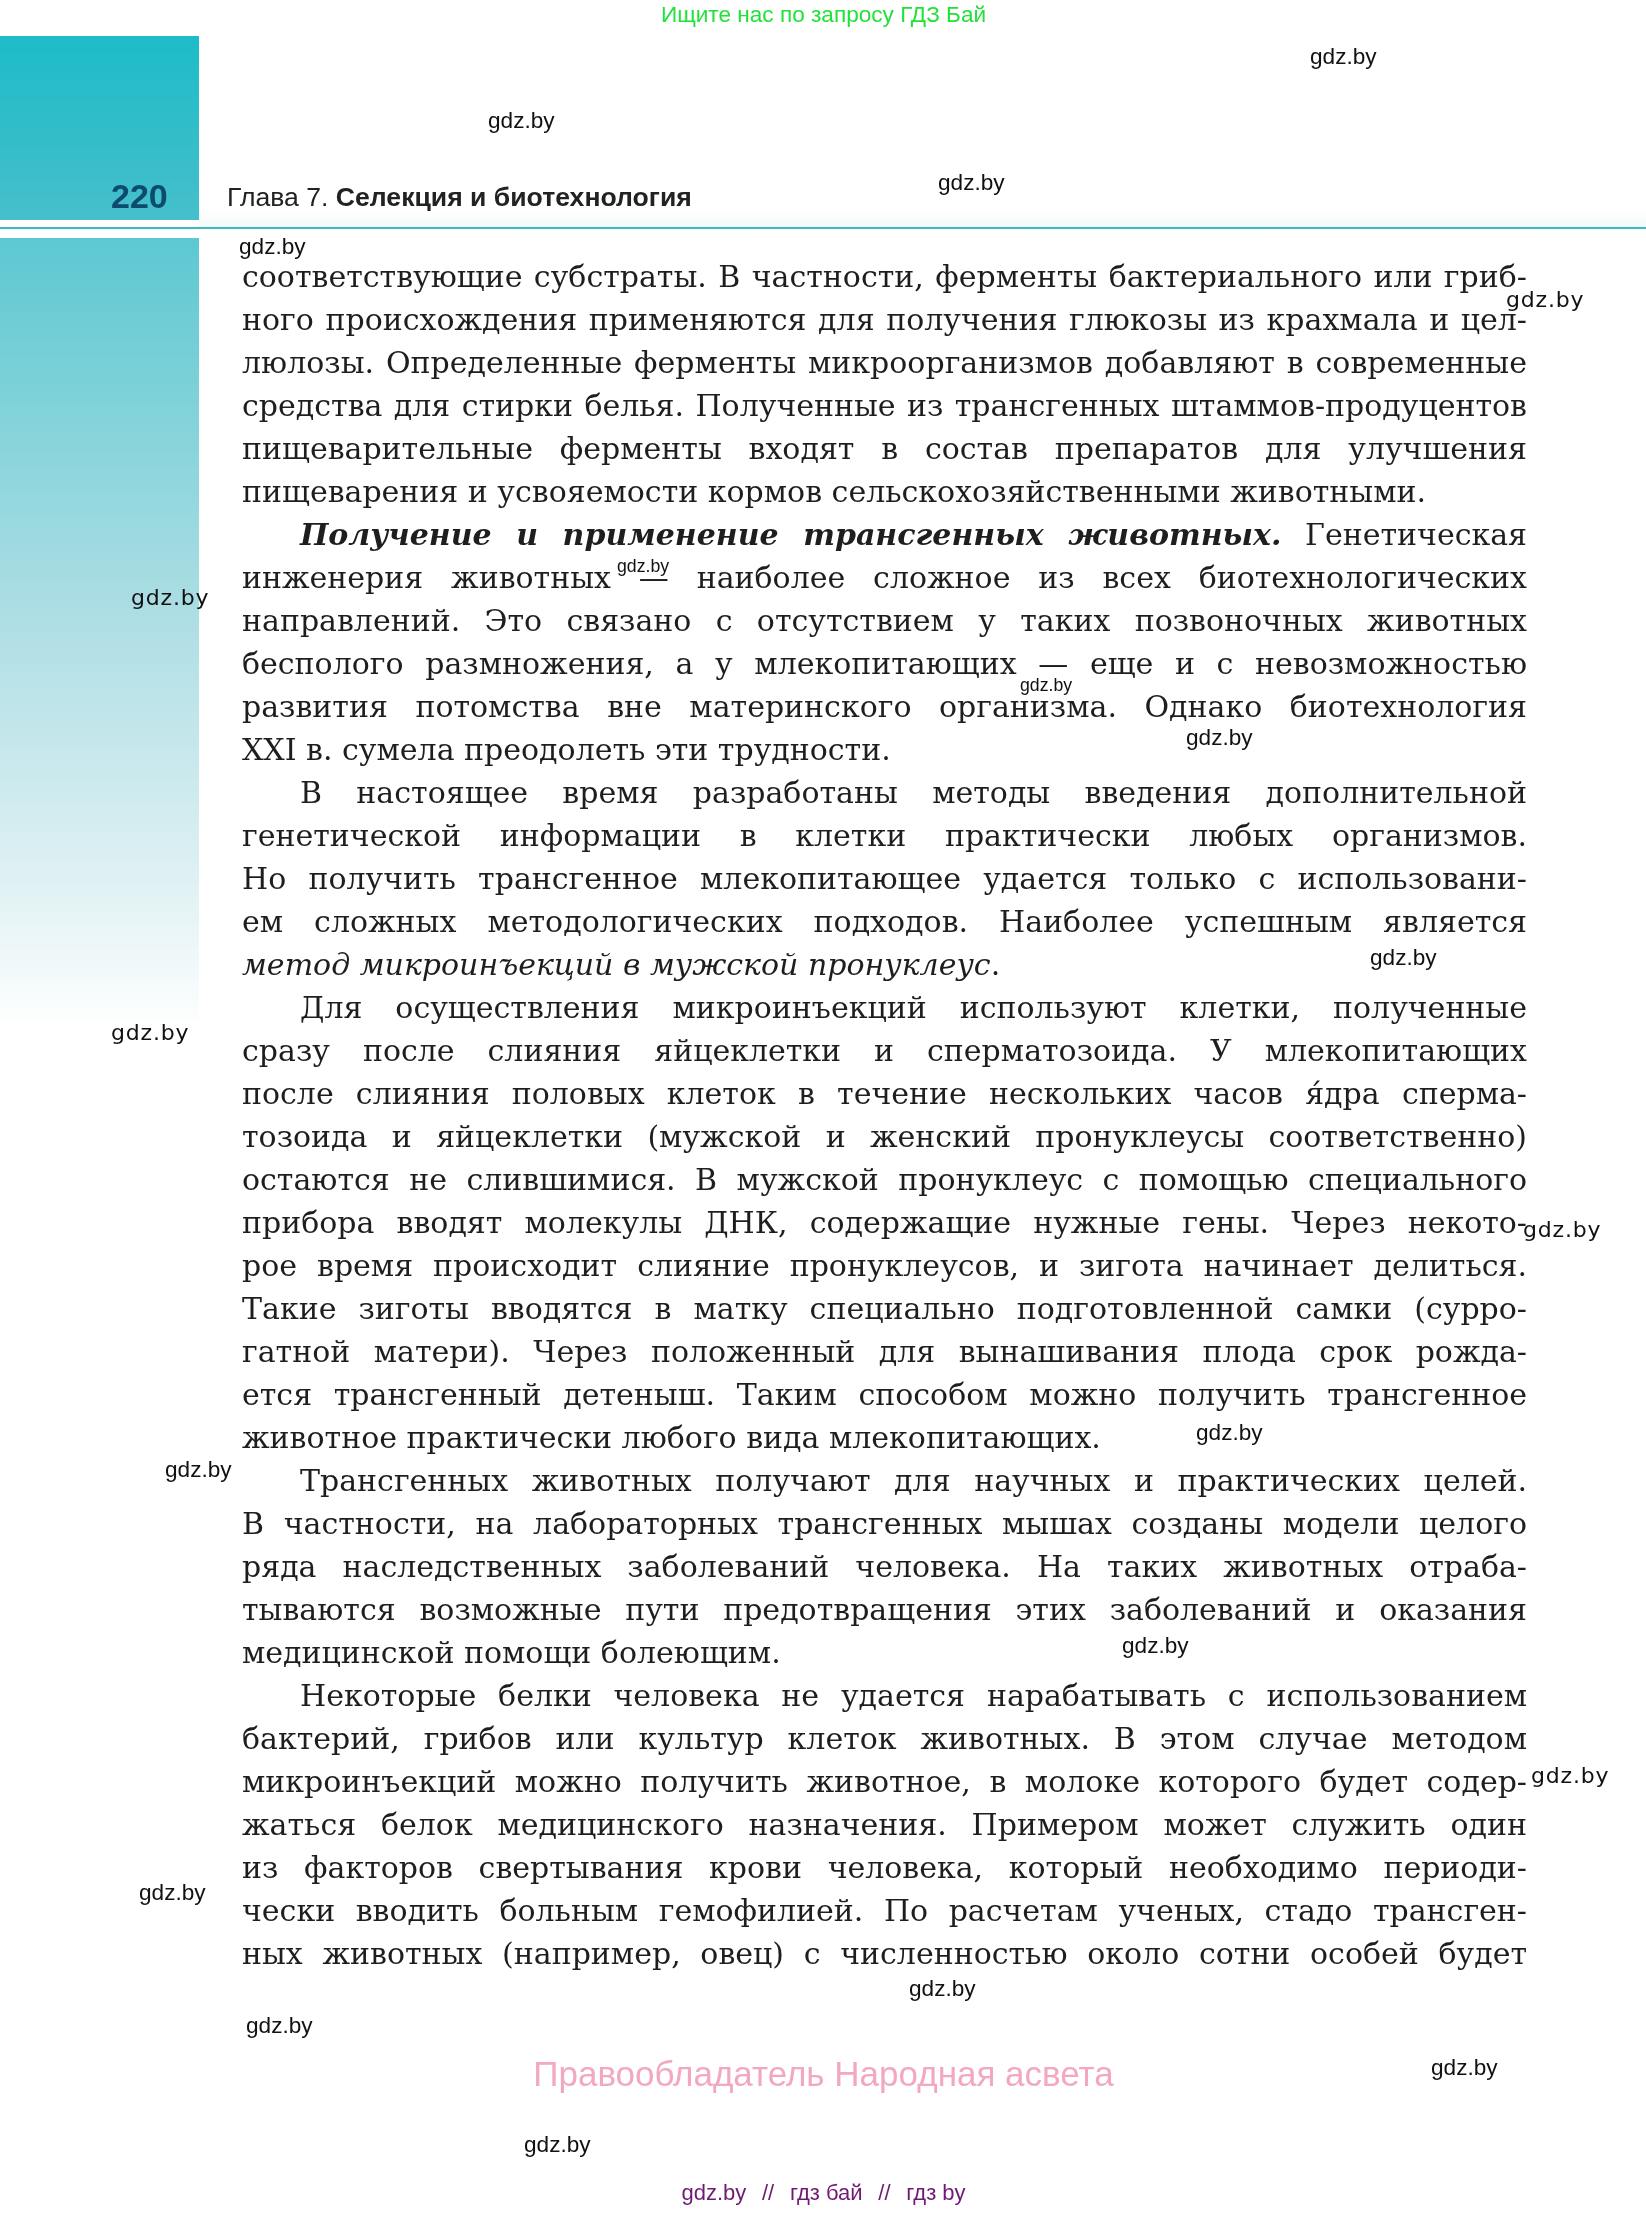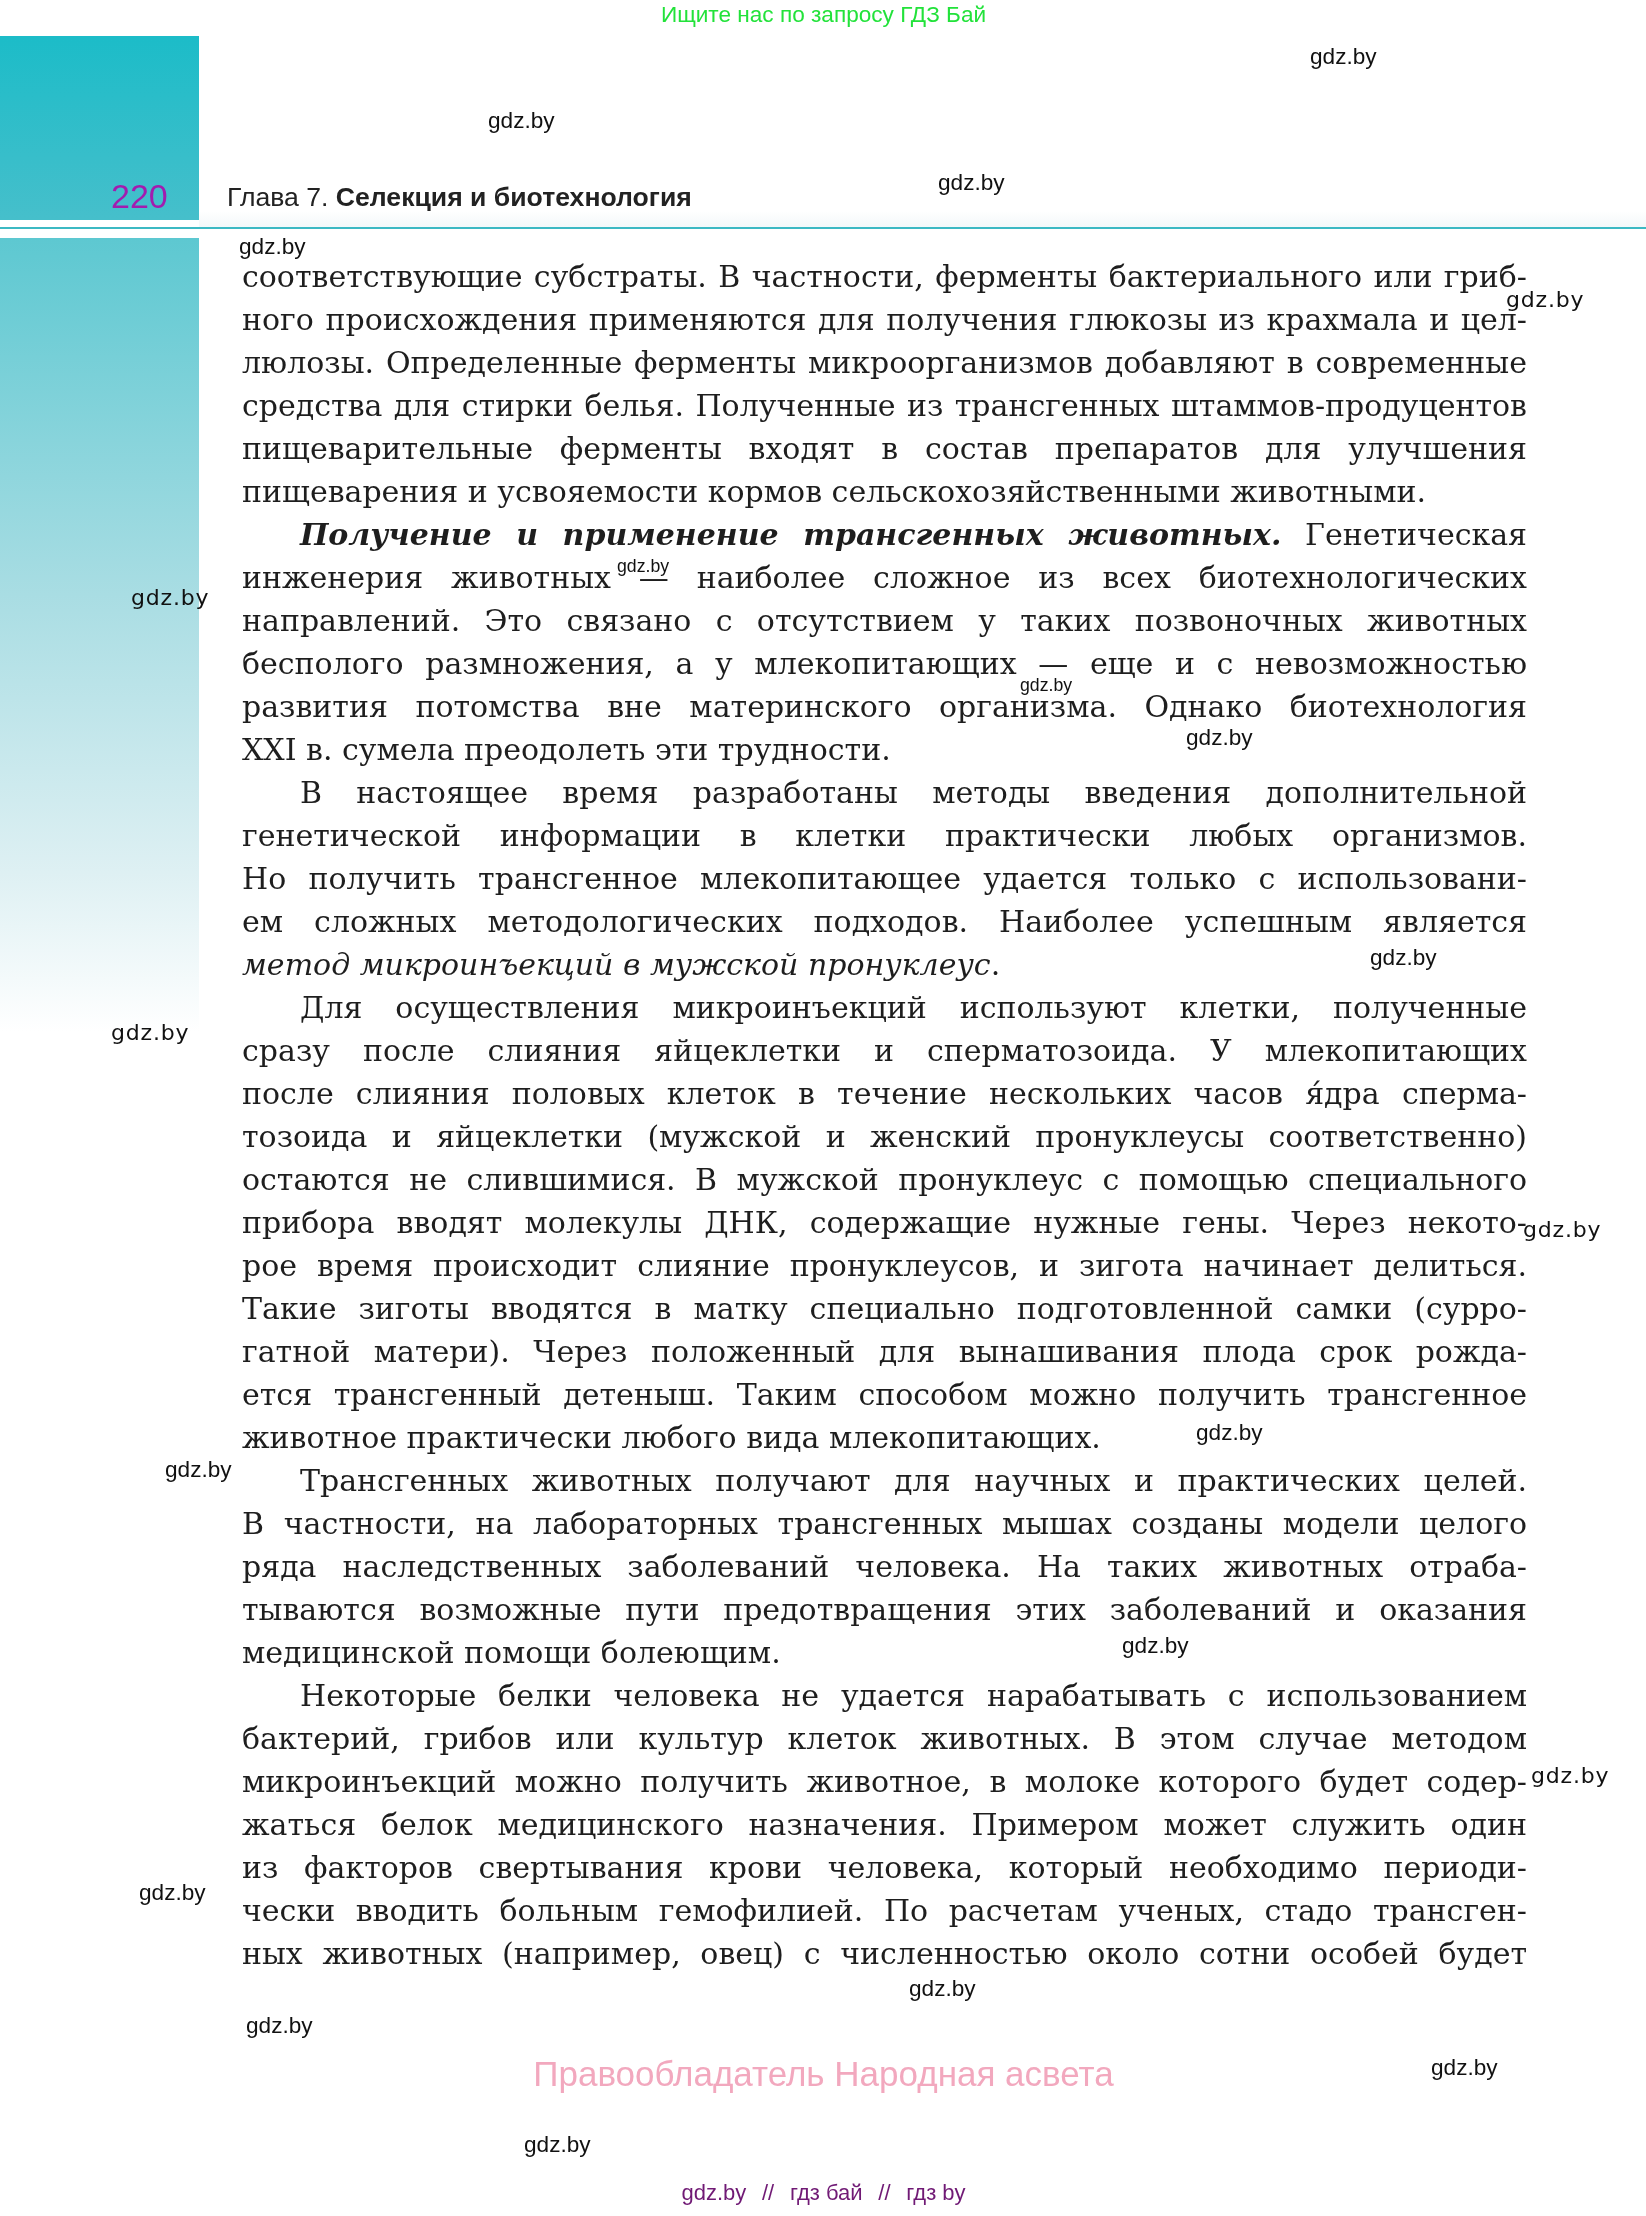--- a/index.html
+++ b/index.html
@@ -1,19 +1,19 @@
 <!DOCTYPE html>
 <html style="font-size:13px"><head>
 <meta charset="utf-8">
 <style>
   html, body { margin: 0; padding: 0; background: #ffffff; }
   body { width: 1647px; height: 2216px; position: relative; overflow: hidden; font-family: "DejaVu Serif", serif; color: #1e1e1e; }
   .top-banner { position: absolute; top: 1.6px; left: 0; width: 1647px; text-align: center; font-family: "Liberation Sans", sans-serif; font-size: 22.6px; color: #22e23a; }
   .tab-block { position: absolute; left: 0; top: 36px; width: 199px; height: 184px; background: linear-gradient(180deg, #1cbcc8 0%, #46bfcb 100%); }
-  .page-num { position: absolute; left: 111px; top: 177px; font-family: "Liberation Sans", sans-serif; font-weight: normal; font-size: 34px; color: #a21caf; }
+  .page-num { position: absolute; left: 111px; top: 177px; font-family: "Liberation Sans", sans-serif; font-weight: bold; font-size: 34px; color: #0c4a6e; }
   .chapter { position: absolute; left: 227px; top: 182px; font-family: "Liberation Sans", sans-serif; font-size: 26.6px; color: #222; white-space: nowrap; }
   .chapter b { font-weight: bold; }
   .rule { position: absolute; left: 0; top: 227px; width: 1647px; height: 2.4px; background: #3cb9c3; }
   .rule-shadow { position: absolute; left: 199px; top: 211px; width: 1447px; height: 16px; background: linear-gradient(180deg, rgba(255,255,255,0) 0%, #f3f8f9 100%); }
   .side-grad { position: absolute; left: 0; top: 238px; width: 199px; height: 794px; background: linear-gradient(180deg, #5dc8d1 0%, #a9dde3 45%, #def0f3 80%, #ffffff 100%); }
   .body-text { position: absolute; left: 242px; top: 255px; width: 1285px; font-size: 30px; line-height: 43px; }
   .line { display: block; white-space: nowrap; text-align: justify; text-align-last: justify; height: 43px; }
   .line.last { text-align-last: left; }
   .line.indent { padding-left: 58px; }
   .para { margin: 0; }

